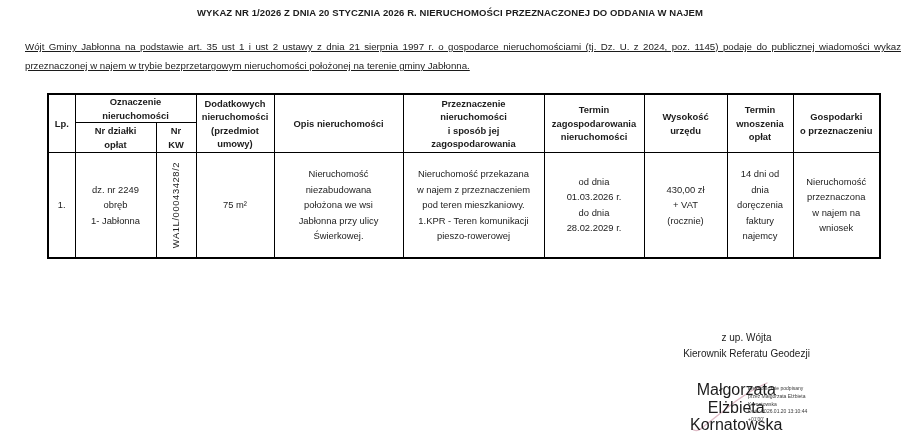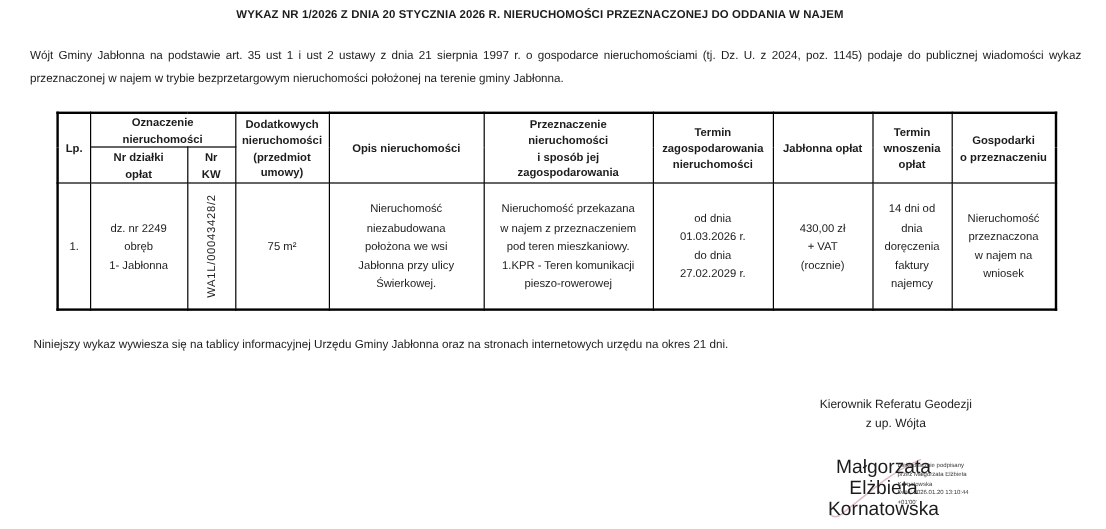--- a/index.html
+++ b/index.html
@@ -25,20 +25,21 @@
     letter-spacing: 0.1px;
   }
   .intro {
     position: absolute;
     top: 37px;
     left: 25px;
     width: 876px;
     font-size: 9.7px;
     line-height: 19px;
     text-align: justify;
+    text-decoration: underline;
   }
 
   table.wykaz {
     position: absolute;
     left: 47px;
     top: 93px;
     width: 832px;
     border-collapse: collapse;
     table-layout: fixed;
     border: 2px solid #000;
@@ -154,21 +155,21 @@
 (przedmiot
 umowy)</td>
       <td rowspan="2" class="th">Opis nieruchomości</td>
       <td rowspan="2" class="th pre">Przeznaczenie
 nieruchomości
 i sposób jej
 zagospodarowania</td>
       <td rowspan="2" class="th pre">Termin
 zagospodarowania
 nieruchomości</td>
-      <td rowspan="2" class="th">Jabłonna opłat</td>
+      <td rowspan="2" class="th">Wysokość urzędu</td>
       <td rowspan="2" class="th pre">Termin
 wnoszenia
 opłat</td>
       <td rowspan="2" class="th pre">Gospodarki
 o przeznaczeniu</td>
     </tr>
     <tr class="hrow2">
       <td class="th pre">Nr działki
 opłat</td>
       <td class="th pre">Nr
@@ -189,44 +190,43 @@
 Jabłonna przy ulicy
 Świerkowej.</td>
       <td class="pre cell-przezn">Nieruchomość przekazana
 w najem z przeznaczeniem
 pod teren mieszkaniowy.
 1.KPR - Teren komunikacji
 pieszo-rowerowej</td>
       <td class="pre">od dnia
 01.03.2026 r.
 do dnia
-27.02.2029 r.</td>
+28.02.2029 r.</td>
       <td class="pre">430,00 zł
 + VAT
 (rocznie)</td>
       <td class="pre">14 dni od
 dnia
 doręczenia
 faktury
 najemcy</td>
       <td class="pre">Nieruchomość
 przeznaczona
 w najem na
 wniosek</td>
     </tr>
   </tbody>
     </table>
 
   <div class="footer-note">
-    <div>Niniejszy wykaz wywiesza się na tablicy informacyjnej Urzędu Gminy Jabłonna oraz na stronach internetowych urzędu na okres 21 dni.</div>
   </div>
 
   <div class="sig-header">
+    <div>z up. Wójta</div>
     <div>Kierownik Referatu Geodezji</div>
-    <div>z up. Wójta</div>
   </div>
 
   <svg class="flourish" width="90" height="55" viewBox="0 0 90 55">
     <path d="M8,50 Q13,54 19,48 Q38,33 52,22 Q67,11 83,4" fill="none" stroke-width="1.3" stroke-linecap="round" stroke="#debbc6"></path>
   </svg>
 
   <div class="sig-name pre">Małgorzata
 Elżbieta
 Kornatowska</div>
 

